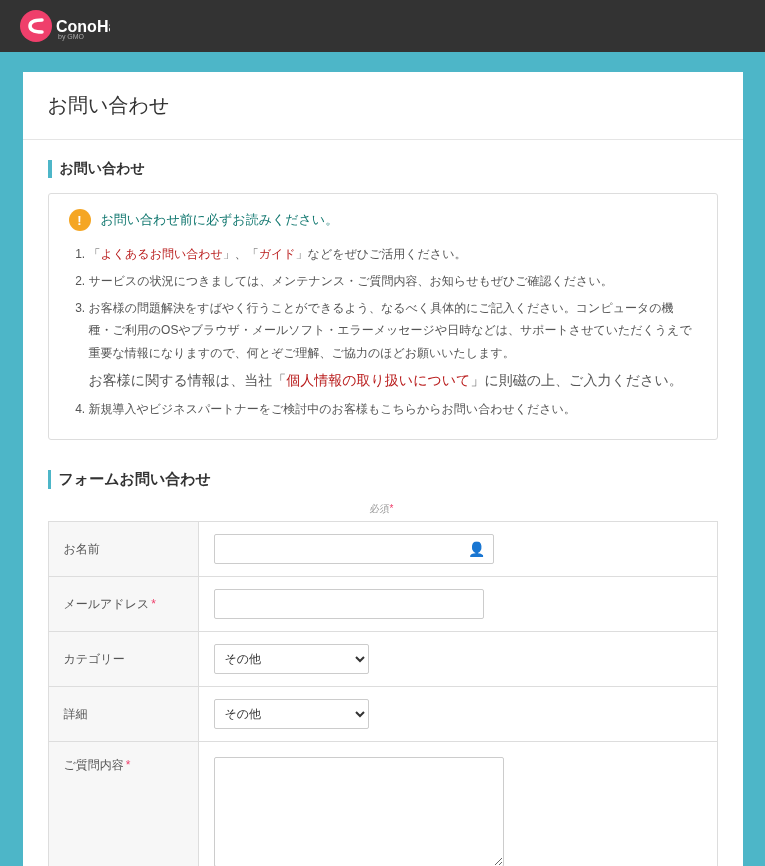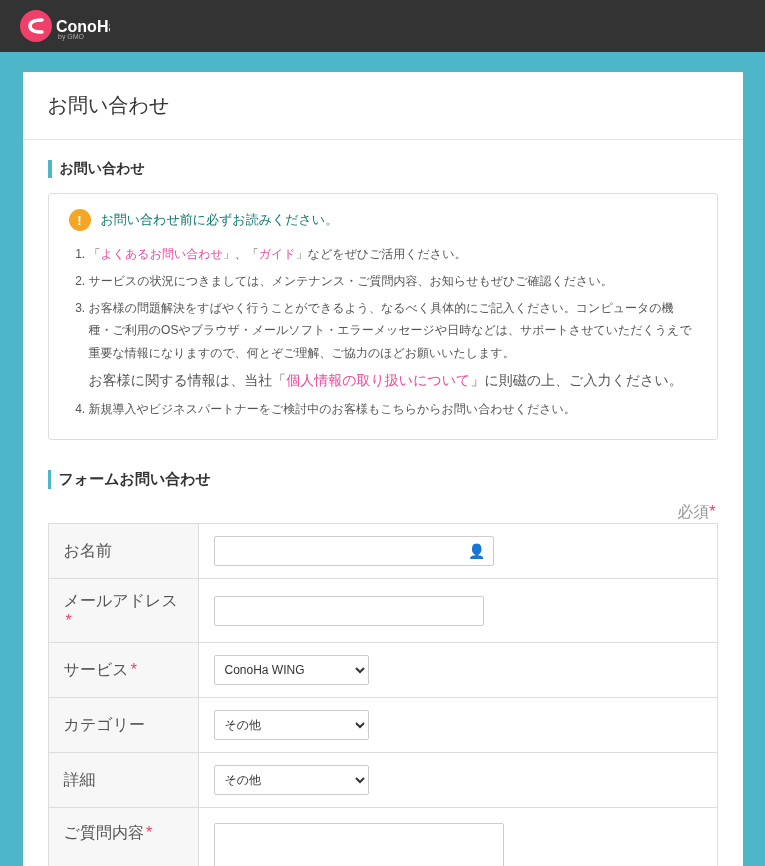--- a/index.html
+++ b/index.html
@@ -88,21 +88,21 @@
     .notice-list {
       padding-left: 20px;
       line-height: 1.9;
     }
     .notice-list li {
       font-size: 12px;
       color: #555;
       margin-bottom: 4px;
     }
     .notice-list a {
-      color: #ec4899;
+      color: #b91c1c;
       text-decoration: none;
     }
     .notice-sub {
       font-size: 14px;
       color: #555;
       margin-top: 2px;
       padding-left: 0;
     }
 
     .form-section {
@@ -116,23 +116,24 @@
     }
     .form-section-title {
       font-size: 15px;
       font-weight: bold;
       color: #333;
       border-left: 3px solid #4db6c8;
       padding-left: 8px;
     }
 
     .required-note {
-      text-align: right;
-      font-size: 16px;
+      text-align: center;
+      font-size: 10px;
       color: #999;
+      margin-bottom: 5px;
       padding-right: 2px;
     }
     .required-star {
       color: #ef3f6b;
     }
 
     .form-table {
       width: 100%;
       border-collapse: collapse;
       border: 1px solid #ddd;
@@ -143,21 +144,21 @@
     .form-table tr:last-child {
       border-bottom: none;
     }
     .form-table td {
       padding: 12px 15px;
       vertical-align: middle;
     }
     .form-label-cell {
       width: 150px;
       background: #f7f7f7;
-      font-size: 16px;
+      font-size: 12px;
       color: #555;
       font-weight: normal;
       border-right: 1px solid #ddd;
     }
     .form-label-required::after {
       content: '*';
       color: #ef3f6b;
       margin-left: 2px;
     }
     .form-input-cell {
@@ -295,31 +296,20 @@
       </tr>
 
       <tr>
         <td class="form-label-cell form-label-required">メールアドレス</td>
         <td class="form-input-cell">
           <input type="email" class="form-input" style="width: 270px;">
         </td>
       </tr>
 
 
-      <tr>
-        <td class="form-label-cell form-label-required">サービス</td>
-        <td class="form-input-cell">
-          <select class="form-select">
-            <option>ConoHa WING</option>
-            <option>ConoHa VPS</option>
-            <option>ConoHa for GAME</option>
-            <option>ConoHa WING ビジネス</option>
-          </select>
-        </td>
-      </tr>
 
       <tr>
         <td class="form-label-cell">カテゴリー</td>
         <td class="form-input-cell">
           <select class="form-select">
             <option>その他</option>
             <option>お支払い</option>
             <option>申し込み</option>
             <option>技術的な質問</option>
           </select>

